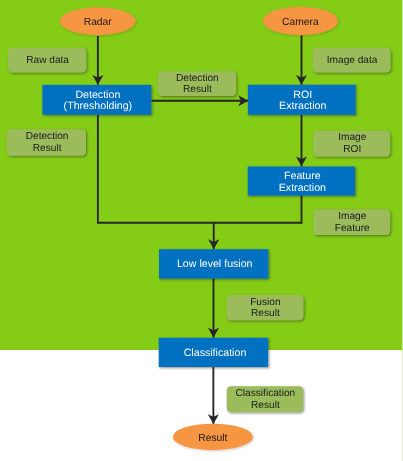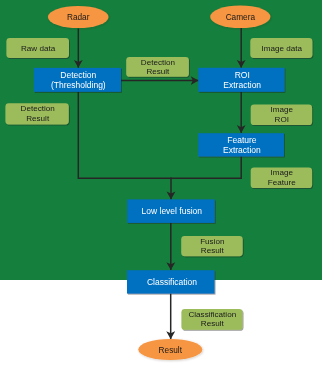--- a/index.html
+++ b/index.html
@@ -10,21 +10,21 @@
   body {
     width: 322px;
     height: 369px;
     overflow: hidden;
     font-family: "Liberation Sans", sans-serif;
   }
   #canvas {
     position: relative;
     width: 322px;
     height: 280px;
-    background: #15803d;
+    background: #84cc16;
   }
   svg#flow {
     position: absolute;
     left: 0;
     top: 0;
     width: 322px;
     height: 369px;
     shape-rendering: geometricPrecision;
   }
   .node-label {

